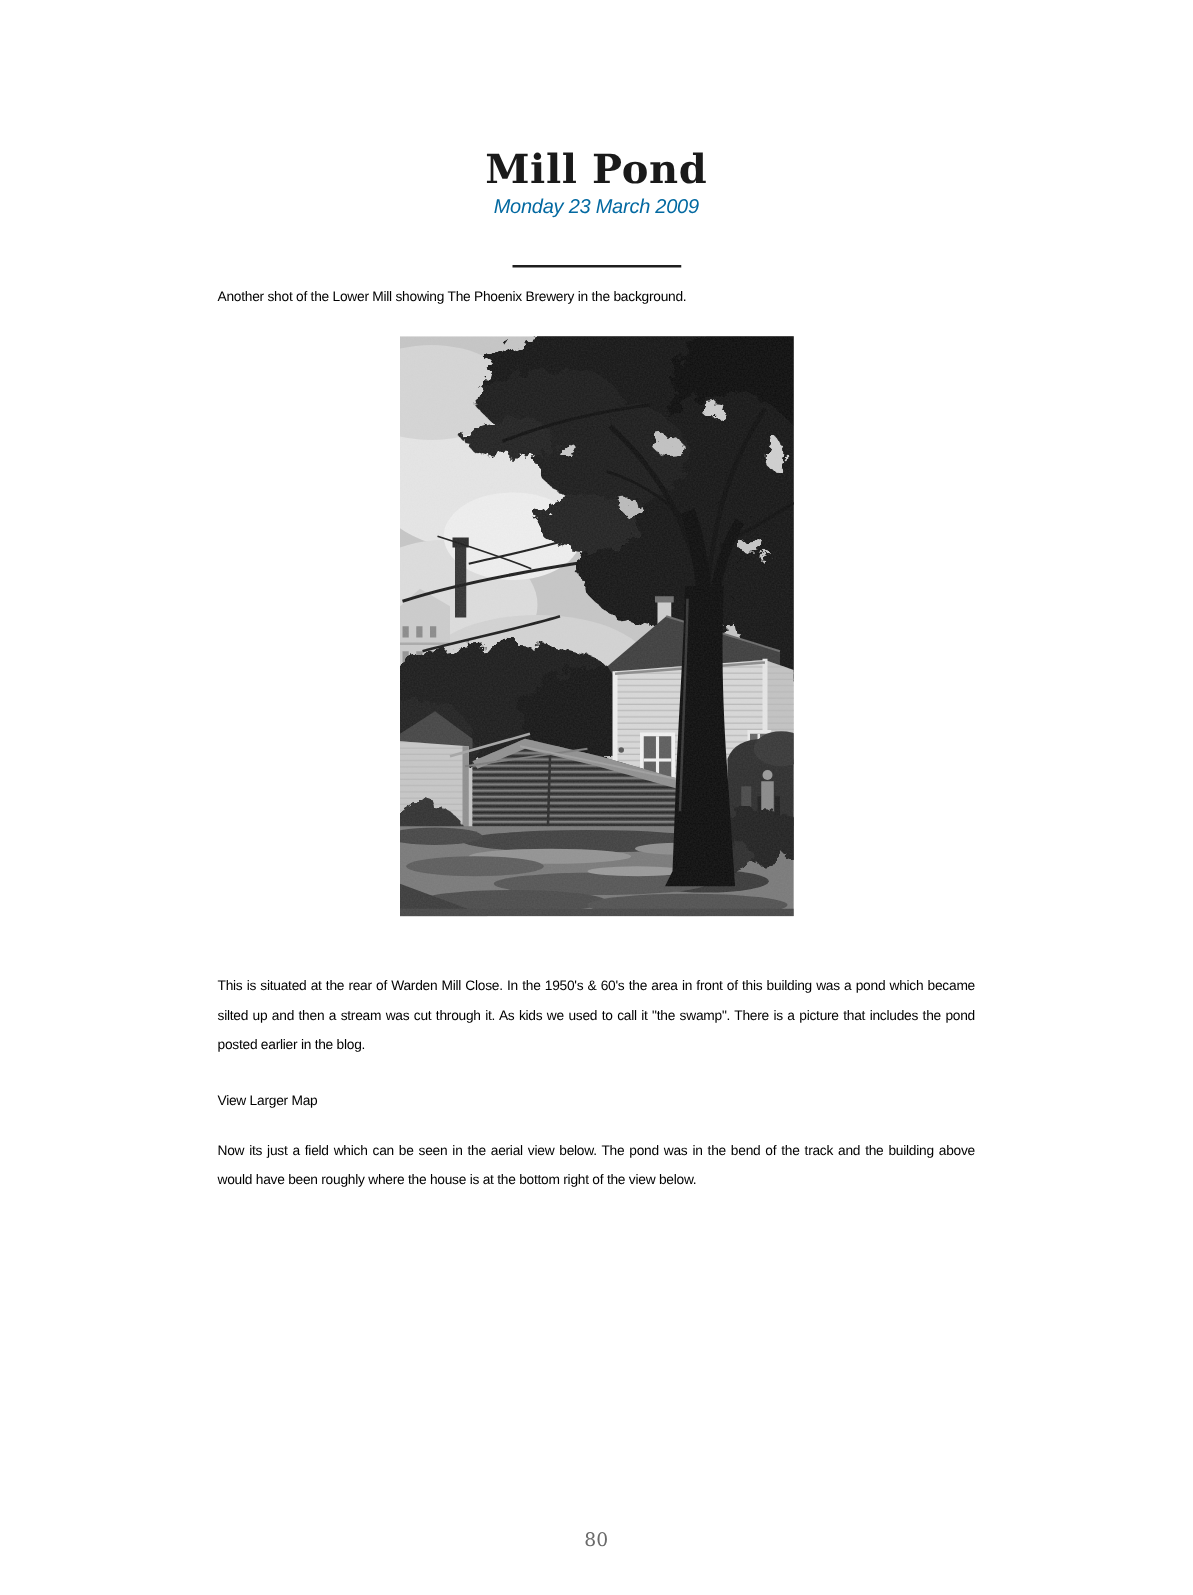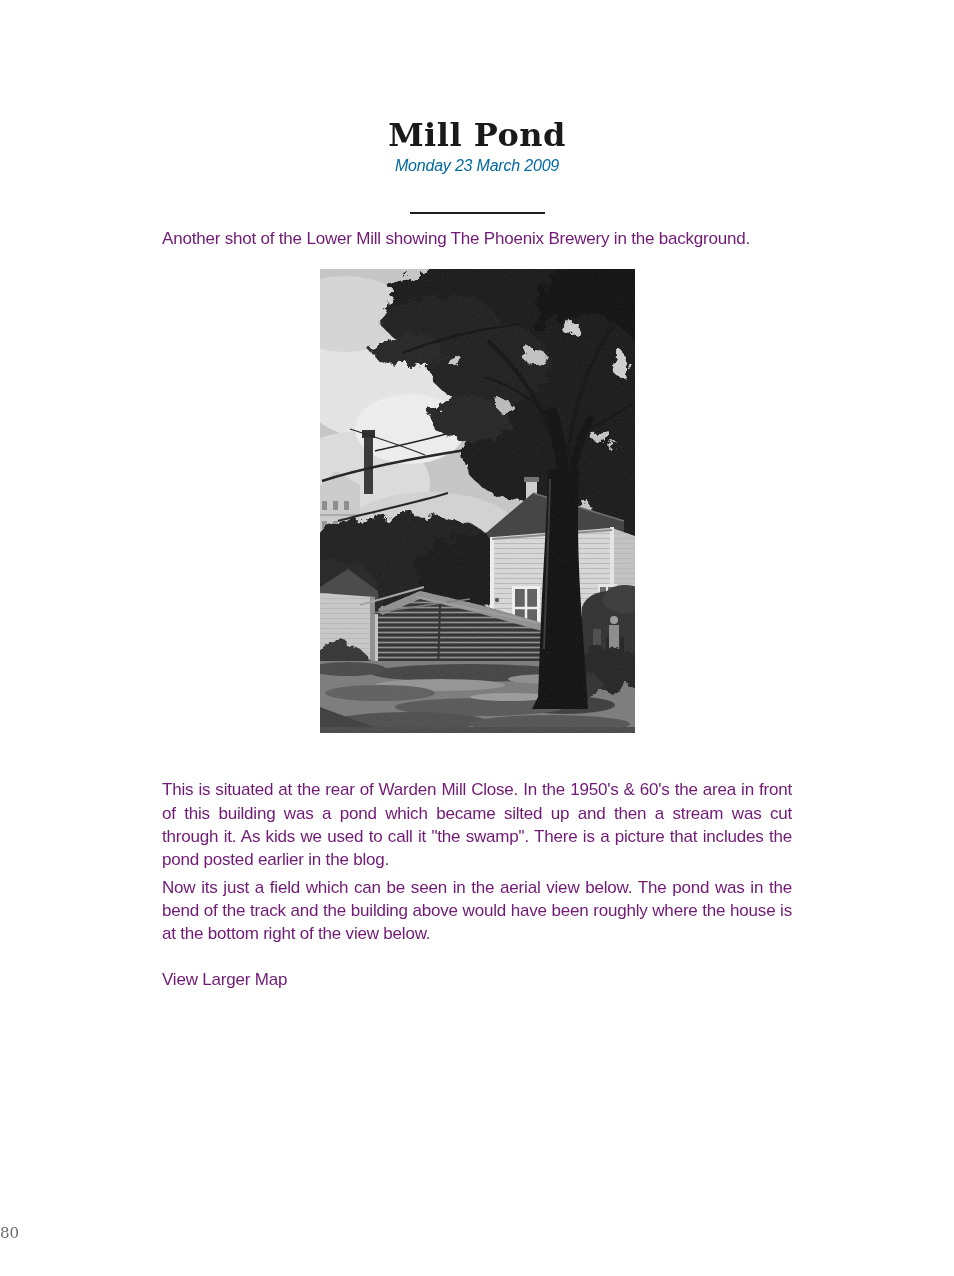--- a/index.html
+++ b/index.html
@@ -18,35 +18,35 @@
   .date{
     font-style:italic;font-size:16px;color:#0369a1;
     margin-top:4px;letter-spacing:-0.2px;
   }
   .divider{
     width:135px;border:0;border-top:2px solid #1e1e1e;
     margin:37px auto 0;
   }
   .content{width:638px;margin:0 auto;}
   .para{
-    font-size:17px;line-height:23.3px;color:#701a75;
-    letter-spacing:-0.2px;margin:4px;
+    font-size:11px;line-height:23.3px;color:#000000;
+    letter-spacing:-0.2px;margin:16px;
   }
   .intro{margin-top:13px;}
   .body-1{margin-top:45px;text-align:justify;}
   .body-2{margin-top:0;text-align:justify;}
   .map-link{margin-top:22px;cursor:pointer;}
   .photo-wrap{
     width:315px;height:464px;margin:19px auto 0;
     padding:0;display:block;
   }
   .photo-wrap svg{display:block;}
   .footer{
     position:absolute;left:0;bottom:34px;width:100%;
-    text-align:left;
+    text-align:center;
   }
   .page-number{
     font-family:"DejaVu Serif","Liberation Serif",serif;
     font-size:15px;color:#6a6a6a;
   }
 </style>
 </head>
 <body>
 
 <div class="page">
@@ -232,23 +232,23 @@
           <path d="M230,210 C229,260 226,320 224,380" stroke="#353535" stroke-width="2" fill="none"></path>
           <path d="M243,205 C241,180 237,158 230,140" stroke="#0d0d0d" stroke-width="12" fill="none"></path>
           <path d="M252,205 C256,182 262,164 272,148" stroke="#0d0d0d" stroke-width="8" fill="none"></path>
         </g>
 
         <rect x="0" y="0" width="315" height="464" filter="url(#grain)" opacity="0.55"></rect>
       </svg>
     </figure>
 
     <p class="para body-1">This is situated at the rear of Warden Mill Close. In the 1950's &amp; 60's the area in front of this building was a pond which became silted up and then a stream was cut through it. As kids we used to call it "the swamp". There is a picture that includes the pond posted earlier in the blog.</p>
+    <p class="para map-link">View Larger Map</p>
+
     <p class="para body-2">Now its just a field which can be seen in the aerial view below. The pond was in the bend of the track and the building above would have been roughly where the house is at the bottom right of the view below.</p>
-
-    <p class="para map-link">View Larger Map</p>
 
   </main>
 
   <footer class="footer">
     <span class="page-number">80</span>
   </footer>
 
 </div>
 
 </body></html>

